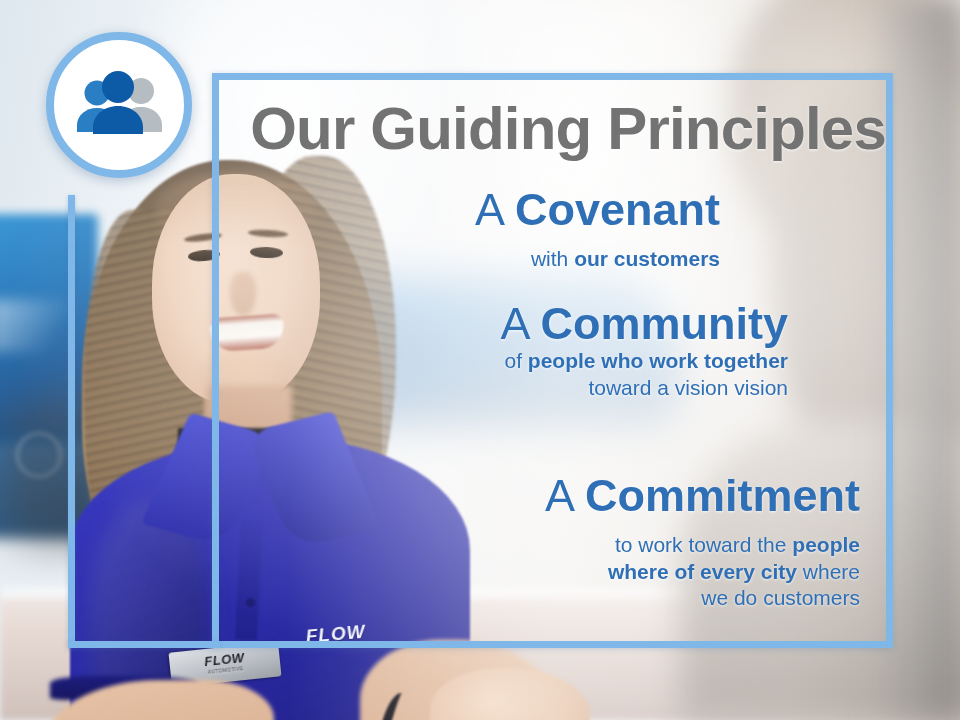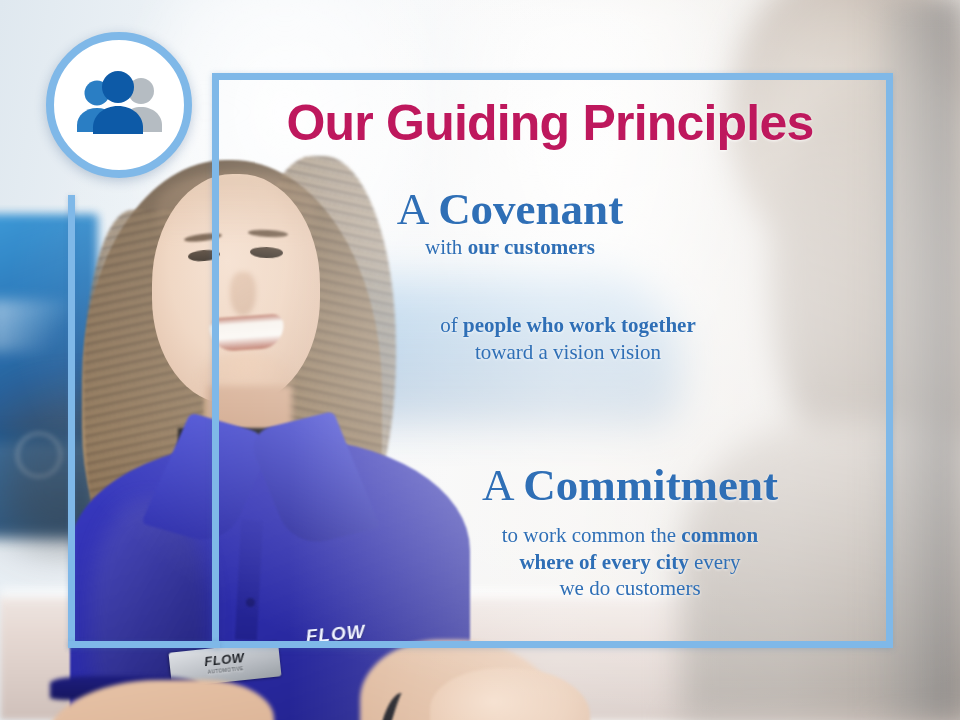--- a/index.html
+++ b/index.html
@@ -307,49 +307,49 @@
     background:#ffffff;
     border:8px solid #7fb8e8;
     display:flex; align-items:center; justify-content:center;
     box-shadow:0 3px 12px rgba(40,80,130,.28);
   }
   .badge svg{ display:block; }
 
   
   .title{
     position:absolute; left:214px; top:94px; width:672px;
-    text-align:center;
-    font-size:50px; font-weight:bold; letter-spacing:-.8px;
-    color:#be185d;
+    text-align:right;
+    font-size:60px; font-weight:bold; letter-spacing:-.8px;
+    color:#737373;
     text-shadow:0 1px 3px rgba(255,255,255,.8);
     white-space:nowrap;
   }
 
-  .block{ position:absolute; text-align:center;font-family:Liberation Serif, serif; }
+  .block{ position:absolute; text-align:right; }
   .lead{
     font-size:45px; line-height:1.06;
     color:#2f6fb6; white-space:nowrap;
     text-shadow:0 1px 3px rgba(255,255,255,.75);
   }
   .lead .art{ font-weight:normal; }
   .lead .key{ font-weight:bold; }
   .sub{
     font-size:21px; line-height:1.28; color:#2f6fb6;
     text-shadow:0 1px 3px rgba(255,255,255,.75);
     white-space:nowrap;
   }
   .sub b{ font-weight:bold; }
 
   #b1{ left:300px; top:186px; width:420px; }
-  #b1 .sub{ }
+  #b1 .sub{ margin-top:12px; }
 
   #b2{ left:348px; top:300px; width:440px; }
-  #b2 .sub{ margin-top:12px; }
-
-  #b3{ left:400px; top:462px; width:460px; }
+  #b2 .sub{ }
+
+  #b3{ left:400px; top:472px; width:460px; }
   #b3 .sub{ margin-top:12px; }
 </style>
 </head>
 <body>
 
 <div class="poster">
 
   <div class="photo">
     <div class="bg-room"></div>
     <div class="bg-window"></div>
@@ -431,30 +431,33 @@
   <div class="block" id="b1">
     <div class="lead">
       <span class="art">A </span><span class="key">Covenant</span>
     </div>
     <div class="sub">
       <span>with </span><b>our customers</b>
     </div>
   </div>
 
   <div class="block" id="b2">
+    <div class="lead">
+      <span class="art">A </span><span class="key">Community</span>
+    </div>
     <div class="sub">
       <div><span>of </span><b>people who work together</b></div>
       <div>toward a vision vision</div>
     </div>
   </div>
 
   <div class="block" id="b3">
     <div class="lead">
       <span class="art">A </span><span class="key">Commitment</span>
     </div>
     <div class="sub">
-      <div><span>to work common the </span><b>common</b></div>
-      <div><b>where of every city</b><span> every</span></div>
+      <div><span>to work toward the </span><b>people</b></div>
+      <div><b>where of every city</b><span> where</span></div>
       <div>we do customers</div>
     </div>
   </div>
 
 </div>
 
 </body></html>

